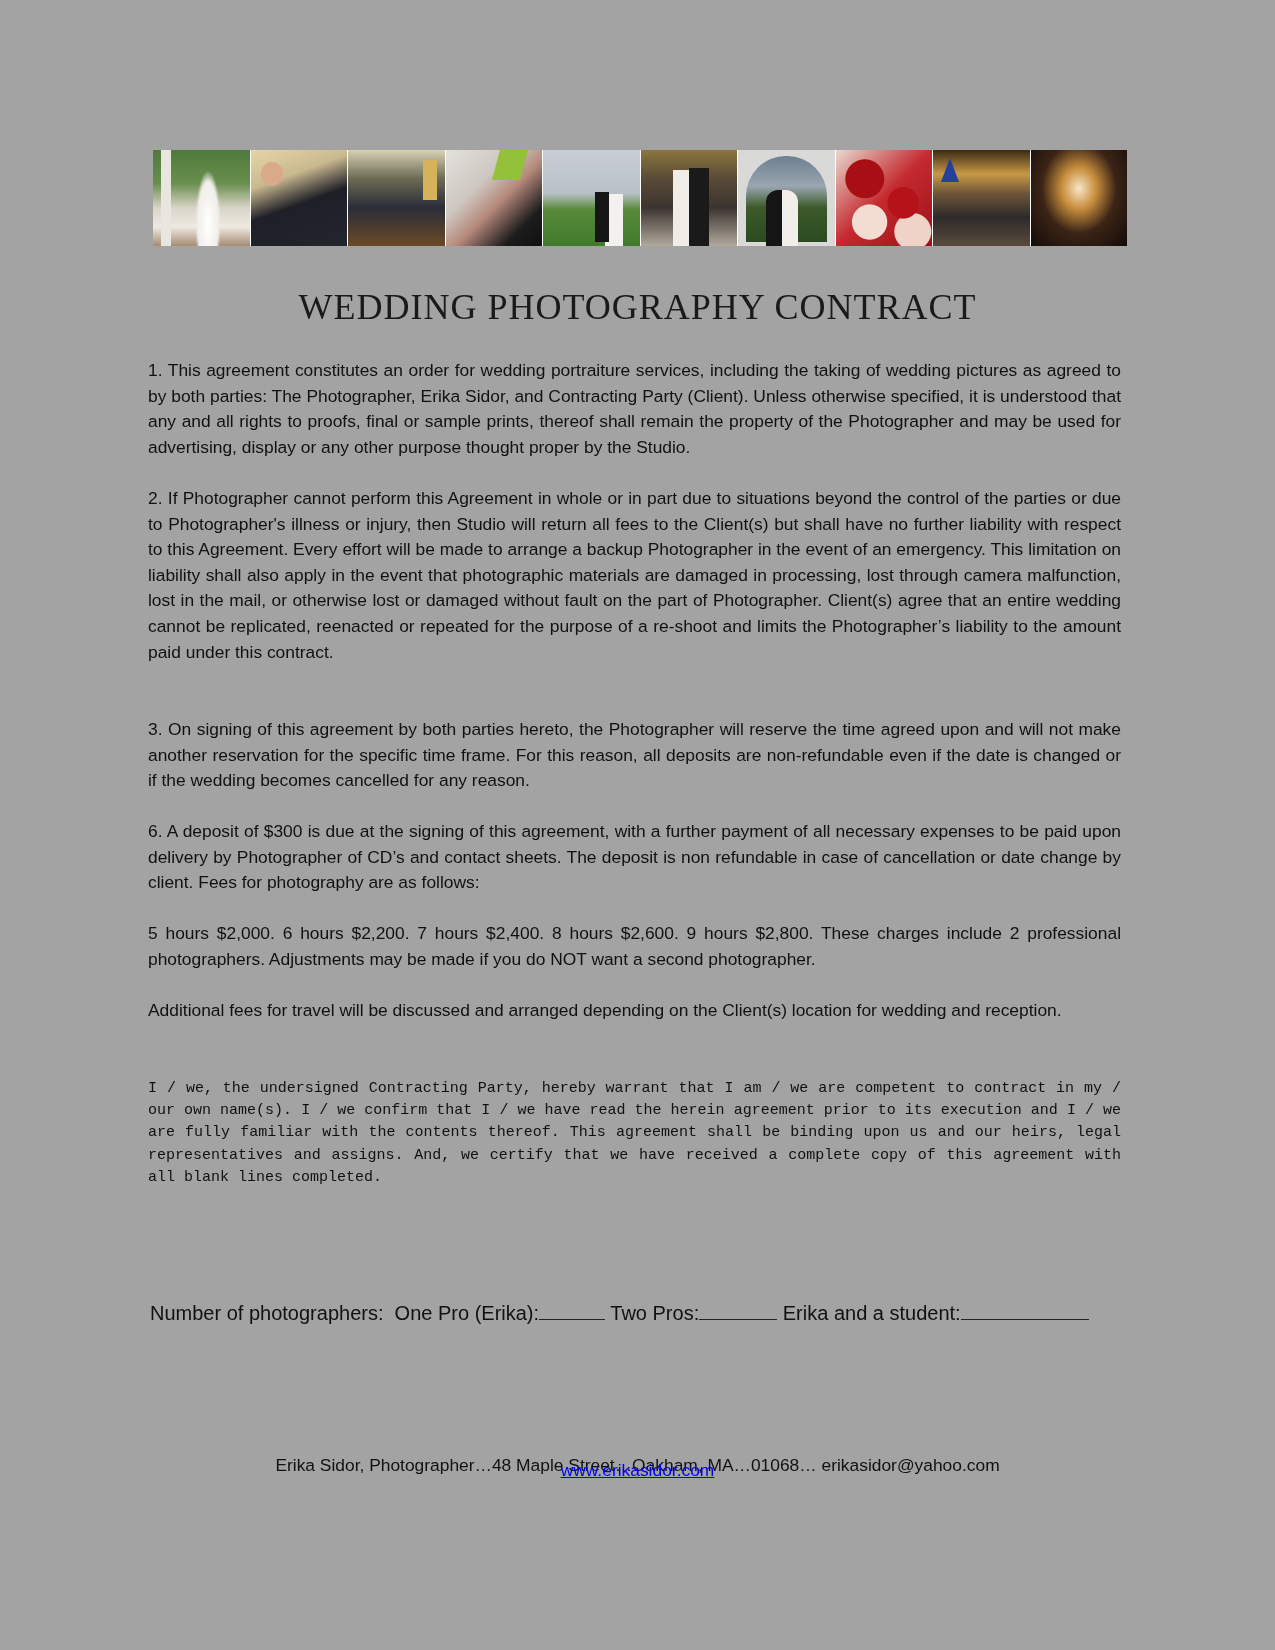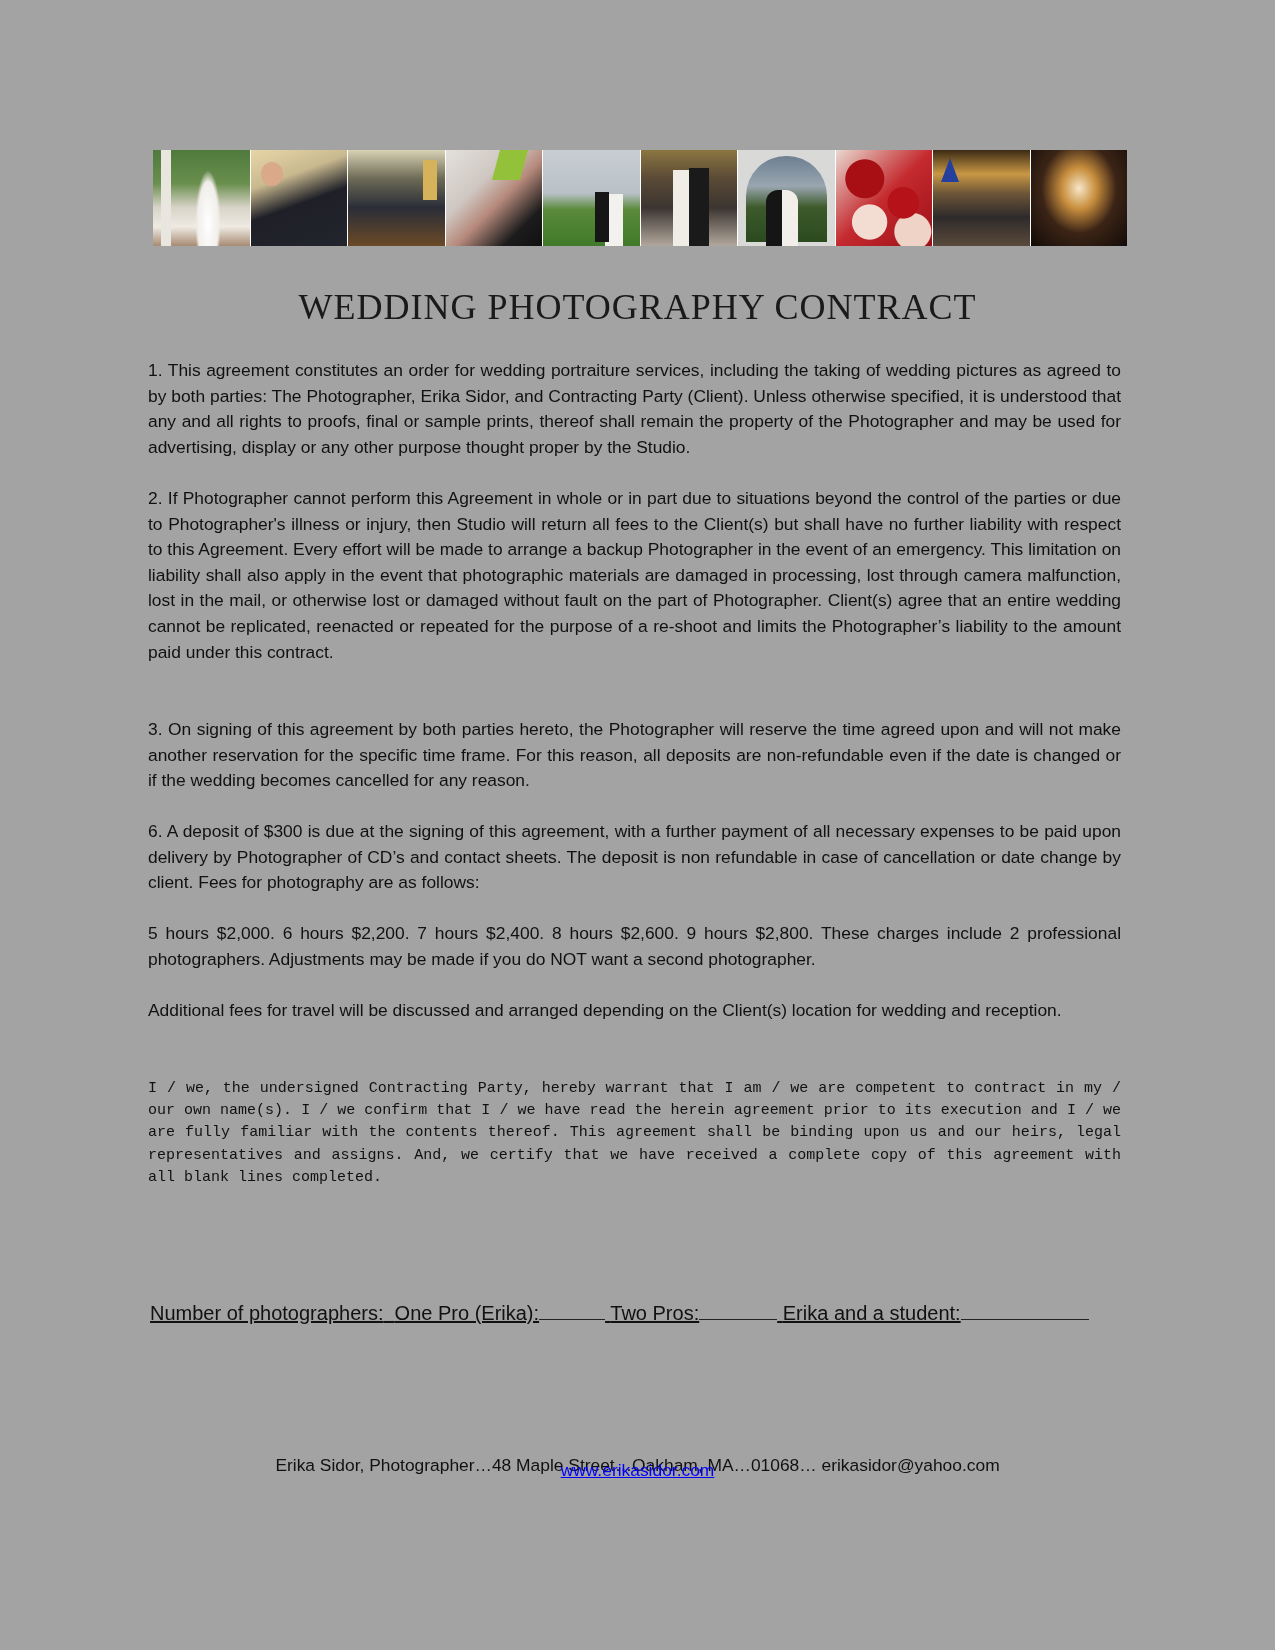--- a/index.html
+++ b/index.html
@@ -66,21 +66,21 @@
   <p class="body-text" style="top:354px;">1. This agreement constitutes an order for wedding portraiture services, including the taking of wedding pictures as agreed to by both parties: The Photographer, Erika Sidor, and Contracting Party (Client). Unless otherwise specified, it is understood that any and all rights to proofs, final or sample prints, thereof shall remain the property of the Photographer and may be used for advertising, display or any other purpose thought proper by the Studio.</p>
   <p class="body-text" style="top:482px;">2. If Photographer cannot perform this Agreement in whole or in part due to situations beyond the control of the parties or due to Photographer's illness or injury, then Studio will return all fees to the Client(s) but shall have no further liability with respect to this Agreement. Every effort will be made to arrange a backup Photographer in the event of an emergency. This limitation on liability shall also apply in the event that photographic materials are damaged in processing, lost through camera malfunction, lost in the mail, or otherwise lost or damaged without fault on the part of Photographer. Client(s) agree that an entire wedding cannot be replicated, reenacted or repeated for the purpose of a re-shoot and limits the Photographer’s liability to the amount paid under this contract.</p>
   <p class="body-text" style="top:713px;">3. On signing of this agreement by both parties hereto, the Photographer will reserve the time agreed upon and will not make another reservation for the specific time frame. For this reason, all deposits are non-refundable even if the date is changed or if the wedding becomes cancelled for any reason.</p>
   <p class="body-text" style="top:815px;">6. A deposit of $300 is due at the signing of this agreement, with a further payment of all necessary expenses to be paid upon delivery by Photographer of CD’s and contact sheets. The deposit is non refundable in case of cancellation or date change by client. Fees for photography are as follows:</p>
   <p class="body-text" style="top:917px;">5 hours $2,000. 6 hours $2,200. 7 hours $2,400. 8 hours $2,600. 9 hours $2,800.  These charges include 2 professional photographers.  Adjustments may be made if you do NOT want a second photographer.</p>
   <p class="body-text" style="top:994px;">Additional fees for travel will be discussed and arranged depending on the Client(s) location for wedding and reception.</p>
   <p class="body-text small-text" style="top:1074px;">I / we, the undersigned Contracting Party, hereby warrant that I am / we are competent to contract in my / our own name(s). I / we confirm that I / we have read the herein agreement prior to its execution and I / we are fully familiar with the contents thereof. This agreement shall be binding upon us and our heirs, legal representatives and assigns. And, we certify that we have received a complete copy of this agreement with all blank lines completed.</p>
 
 
 
-  <div class="sig-line" style="top:1300px;text-decoration:underline;">
+  <div class="sig-line" style="top:1300px;">
     <span>Number of photographers:</span>&nbsp;
     <span>One Pro (Erika):</span><span class="blank" style="width:66px;"></span>
     <span>Two Pros:</span><span class="blank" style="width:78px;"></span>
     <span>Erika and a student:</span><span class="blank" style="width:128px;"></span>
   </div>
 
   <div class="footer" style="top:1453px;">Erika Sidor, Photographer…48 Maple Street…Oakham, MA…01068… erikasidor@yahoo.com</div>
   <div class="footer" style="top:1446px;margin-top:12px;">
     <a href="#">www.erikasidor.com</a>
   </div>

